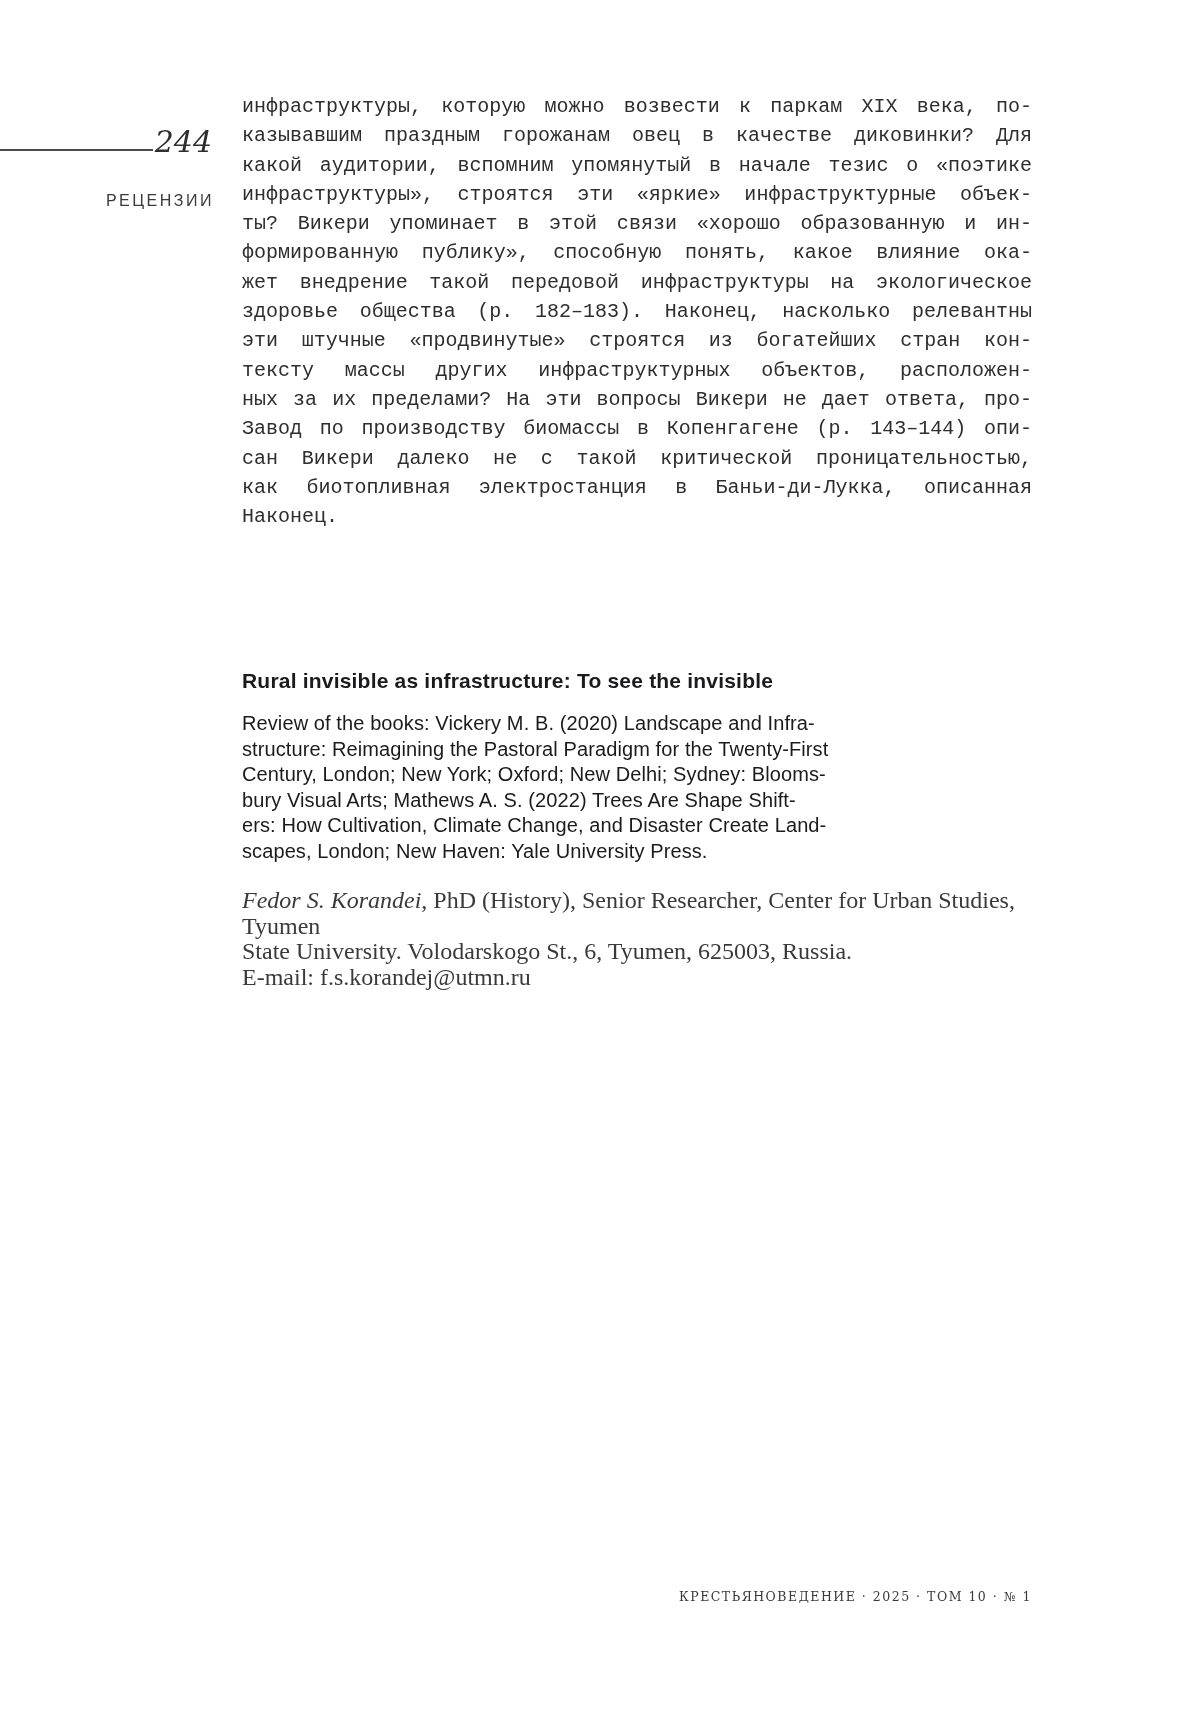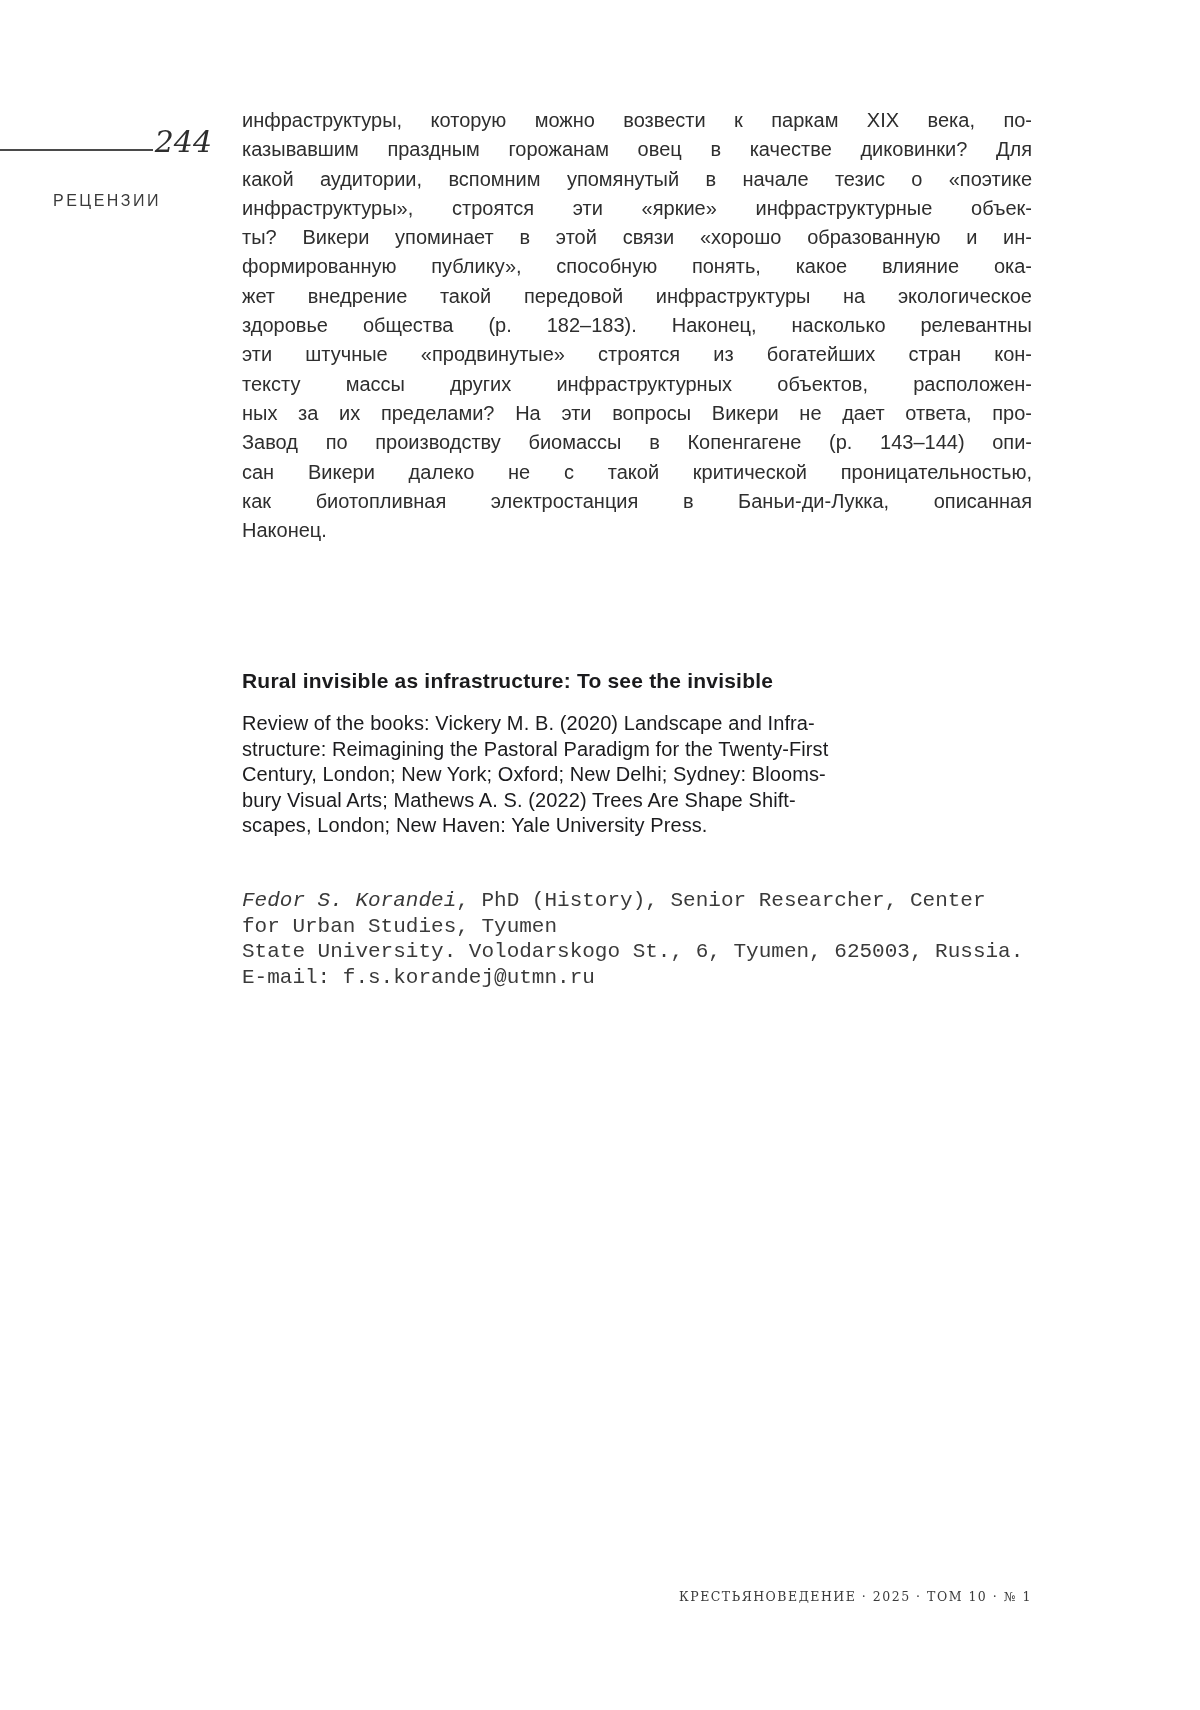--- a/index.html
+++ b/index.html
@@ -32,31 +32,31 @@
     text-align:right;
     font-family:"DejaVu Serif", serif;
     font-style:italic;
     font-size:30px;
     color:var(--ink);
   }
   .section-label{
     position:absolute;
     left:0; top:192px;
     width:214px;
-    text-align:center;
+    text-align:right;
     font-family:"Liberation Sans", sans-serif;
     font-size:16px;
     letter-spacing:2.5px;
     color:var(--ink-soft);
   }
   .paragraph{
     position:absolute;
-    left:242px; top:106px;
+    left:242px; top:92px;
     width:790px;
-    font-family:Liberation Sans, sans-serif;
+    font-family:Liberation Mono, monospace;
     font-size:20px;
     line-height:29.3px;
     color:var(--ink);
   }
   .para-line{
     text-align:justify;
     text-align-last:justify;
     text-justify:inter-word;
     white-space:normal;
   }
@@ -81,22 +81,22 @@
     font-weight:normal;
     font-size:20px;
     line-height:25.5px;
     letter-spacing:0.1px;
     color:var(--ink-bold);
   }
   .author-block{
     position:absolute;
     left:242px; top:888px;
     width:790px;
-    font-family:Liberation Mono, monospace;
-    font-size:21px;
+    font-family:Liberation Serif, serif;
+    font-size:24px;
     line-height:25.6px;
     color:var(--ink-soft);
   }
   .author-name{
     font-style:italic;
   }
   .page-footer{
     position:absolute;
     left:242px; top:1556px;
     width:790px;
@@ -138,20 +138,21 @@
       <div class="para-line">Наконец.</div>
     </div>
 
   <h2 class="heading-en">Rural invisible as infrastructure: To see the invisible</h2>
 
   <div class="citation">
       <div class="cite-line">Review of the books: Vickery M. B. (2020) Landscape and Infra-</div>
       <div class="cite-line">structure: Reimagining the Pastoral Paradigm for the Twenty-First</div>
       <div class="cite-line">Century, London; New York; Oxford; New Delhi; Sydney: Blooms-</div>
       <div class="cite-line">bury Visual Arts; Mathews A. S. (2022) Trees Are Shape Shift-</div>
+      <div class="cite-line">ers: How Cultivation, Climate Change, and Disaster Create Land-</div>
       <div class="cite-line">scapes, London; New Haven: Yale University Press.</div>
     </div>
 
   <div class="author-block">
     <div class="author-line">
       <span class="author-name">Fedor S. Korandei</span><span>, PhD (History), Senior Researcher, Center for Urban Studies, Tyumen</span>
     </div>
     <div>State University. Volodarskogo St., 6, Tyumen, 625003, Russia.</div>
     <div>E-mail: f.s.korandej@utmn.ru</div>
   </div>

